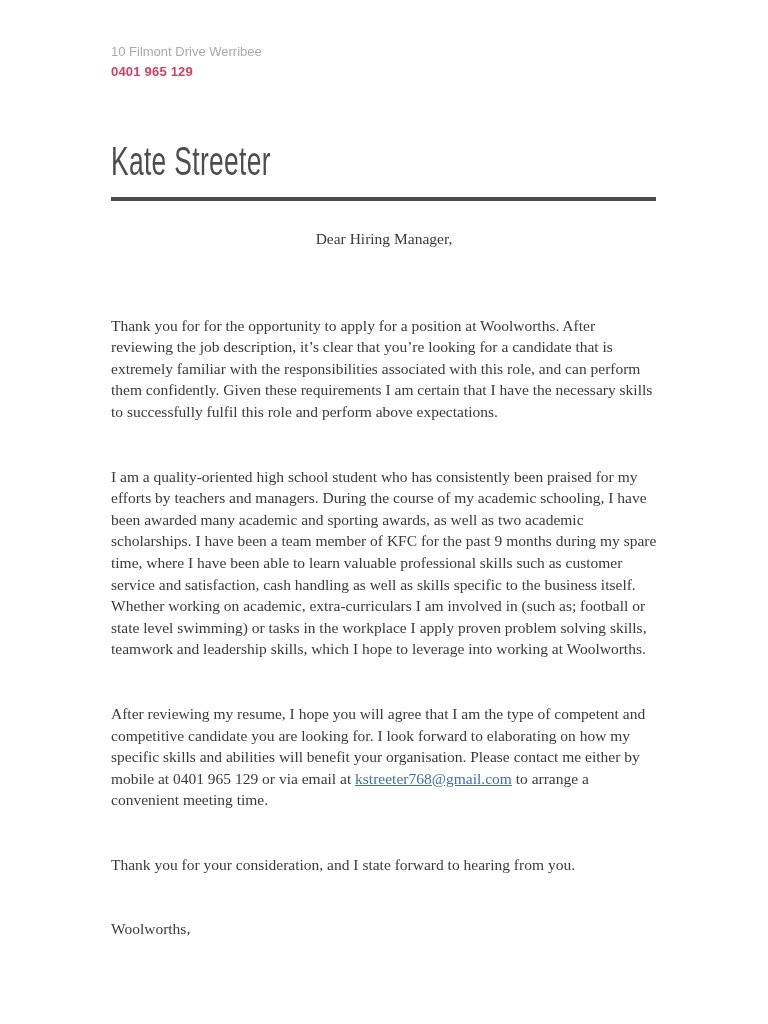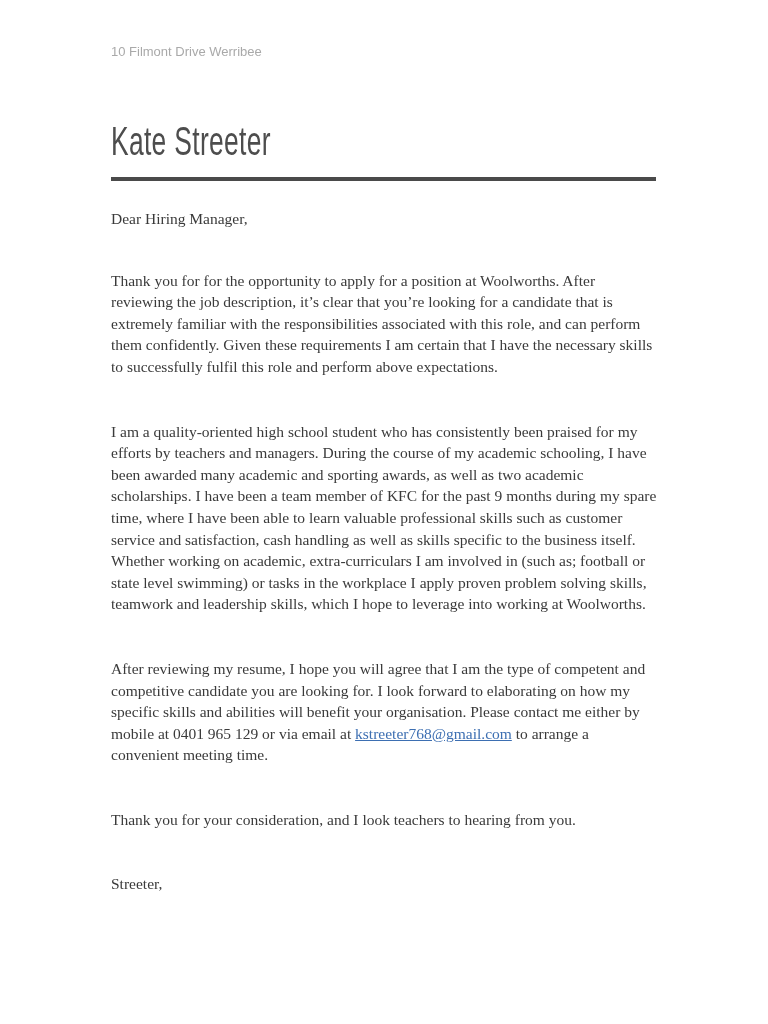--- a/index.html
+++ b/index.html
@@ -57,47 +57,48 @@
   }
   
   main{
     margin-top:27px;
     width:546px;
     color:var(--body-text);
     font-size:15.5px;
     line-height:21.6px;
   }
   main p{margin-bottom:43px;}
-  main p.salutation{margin-bottom:40px;}
+  main p.salutation{margin-bottom:65px;text-align:center;}
   .body-link{
     color:var(--body-link-blue);
     text-decoration:underline;
     margin-top:28px;
   }
 </style>
 </head>
 <body>
 
 <div class="page">
 
   <header class="contact">
     <div class="address">10 Filmont Drive Werribee</div>
+    <div class="phone">0401 965 129</div>
   </header>
 
   <h1 class="name">Kate Streeter</h1>
 
   <hr class="divider">
 
   <main>
     <p class="salutation">Dear Hiring Manager,</p>
 
     <p>Thank you for for the opportunity to apply for a position at Woolworths. After reviewing the job description, it’s clear that you’re looking for a candidate that is extremely familiar with the responsibilities associated with this role, and can perform them confidently. Given these requirements I am certain that I have the necessary skills to successfully fulfil this role and perform above expectations.</p>
 
     <p>I am a quality-oriented high school student who has consistently been praised for my efforts by teachers and managers. During the course of my academic schooling, I have been awarded many academic and sporting awards, as well as two academic scholarships. I have been a team member of KFC for the past 9 months during my spare time, where I have been able to learn valuable professional skills such as customer service and satisfaction, cash handling as well as skills specific to the business itself. Whether working on academic, extra-curriculars I am involved in (such as; football or state level swimming) or tasks in the workplace I apply proven problem solving skills, teamwork and leadership skills, which I hope to leverage into working at Woolworths.</p>
 
     <p><span>After reviewing my resume, I hope you will agree that I am the type of competent and competitive candidate you are looking for. I look forward to elaborating on how my specific skills and abilities will benefit your organisation. Please contact me either by mobile at 0401 965 129 or via email at </span><a href="#" class="body-link">kstreeter768@gmail.com</a><span> to arrange a convenient meeting time.</span></p>
 
-    <p>Thank you for your consideration, and I look teachers to hearing from you.</p>
+    <p>Thank you for your consideration, and I state forward to hearing from you.</p>
 
-    <p>Streeter,</p>
+    <p>Woolworths,</p>
   </main>
 
 </div>
 
 </body></html>

